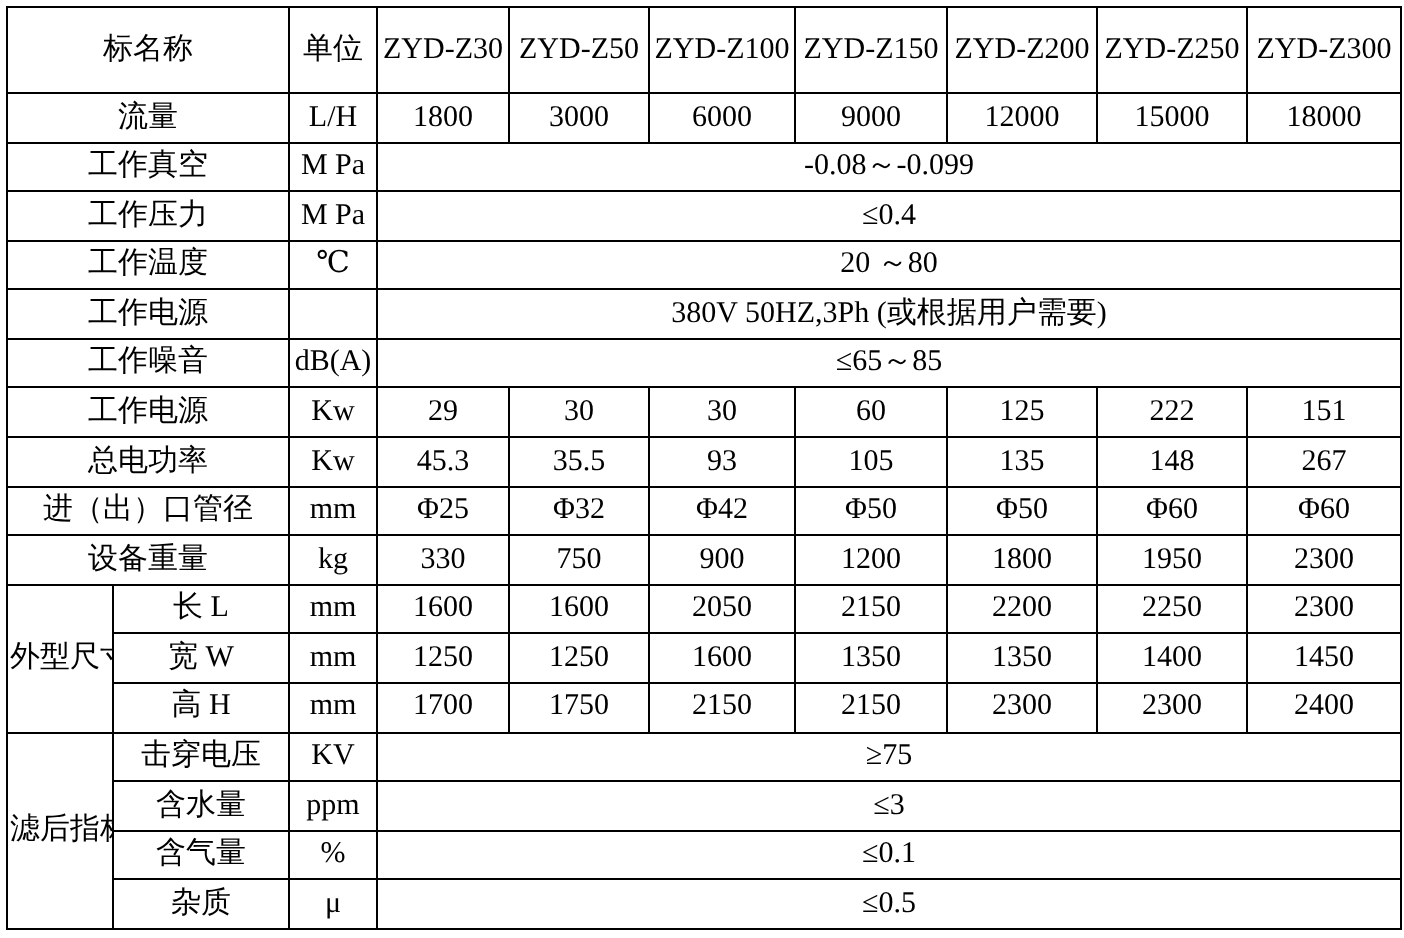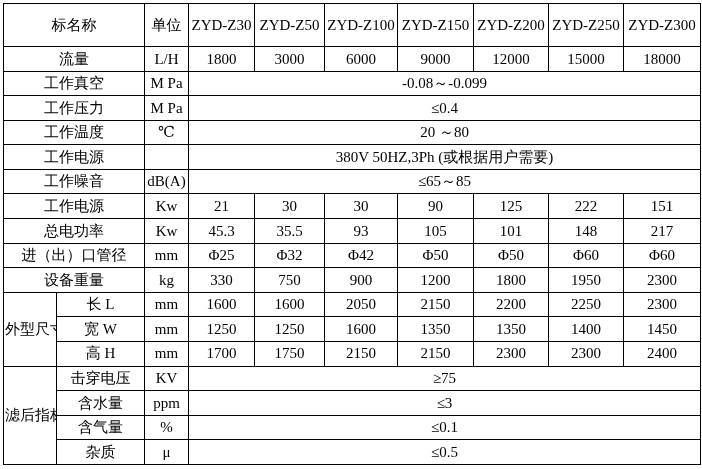--- a/index.html
+++ b/index.html
@@ -96,39 +96,39 @@
 
   <tr>
     <td colspan="2">工作噪音</td>
     <td>dB(A)</td>
     <td colspan="7">≤65～85</td>
   </tr>
 
   <tr>
     <td colspan="2">工作电源</td>
     <td>Kw</td>
-    <td>21</td>
+    <td>29</td>
     <td>30</td>
     <td>30</td>
-    <td>90</td>
+    <td>60</td>
     <td>125</td>
     <td>222</td>
     <td>151</td>
   </tr>
 
   <tr>
     <td colspan="2">总电功率</td>
     <td>Kw</td>
     <td>45.3</td>
     <td>35.5</td>
     <td>93</td>
     <td>105</td>
-    <td>101</td>
+    <td>135</td>
     <td>148</td>
-    <td>217</td>
+    <td>267</td>
   </tr>
 
   <tr>
     <td colspan="2">进（出）口管径</td>
     <td>mm</td>
     <td>Φ25</td>
     <td>Φ32</td>
     <td>Φ42</td>
     <td>Φ50</td>
     <td>Φ50</td>

